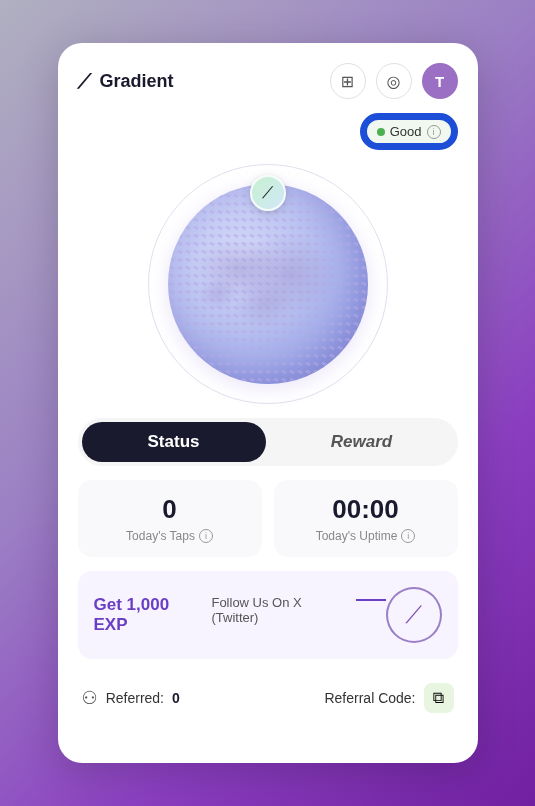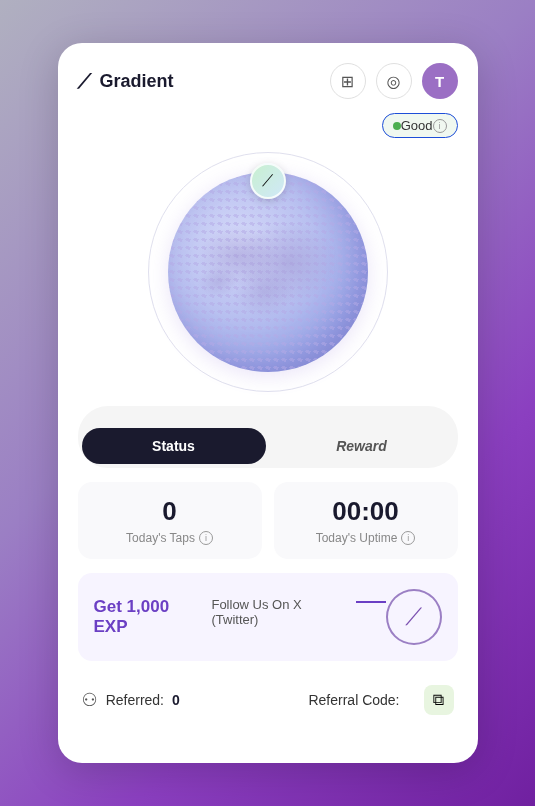--- a/index.html
+++ b/index.html
@@ -87,22 +87,23 @@
 
     
     .status-bar {
       display: flex;
       justify-content: flex-end;
     }
 
     .status-badge {
       display: flex;
       align-items: center;
+      gap: 5px;
       background: #f0f8f0;
-      border: 1px solid #1d4ed8;
+      border: 7px solid #1d4ed8;
       border-radius: 20px;
       padding: 4px 10px;
       font-size: 13px;
       color: #333;
     }
 
     .status-dot {
       width: 8px;
       height: 8px;
       border-radius: 50%;
@@ -202,25 +203,24 @@
       border-radius: 30px;
       padding: 4px;
       gap: 4px;
     }
 
     .tab {
       flex: 1;
       padding: 10px 0;
       border-radius: 24px;
       border: none;
-      font-size: 14px;
+      font-size: 17px;
       font-weight: 600;
       cursor: pointer;
       text-align: center;
-      margin-top: 18px;
     }
 
     .tab.active {
       background: #1a1a2e;
       color: #ffffff;
     }
 
     .tab.inactive {
       background: transparent;
       color: #555;
@@ -326,21 +326,21 @@
 
     .referred-value {
       font-size: 14px;
       font-weight: 700;
       color: #1a1a2e;
     }
 
     .referral-section {
       display: flex;
       align-items: center;
-      gap: 24px;
+      gap: 8px;
     }
 
     .referral-label {
       font-size: 14px;
       color: #333;
       font-weight: 500;
     }
 
     .copy-btn {
       width: 30px;

